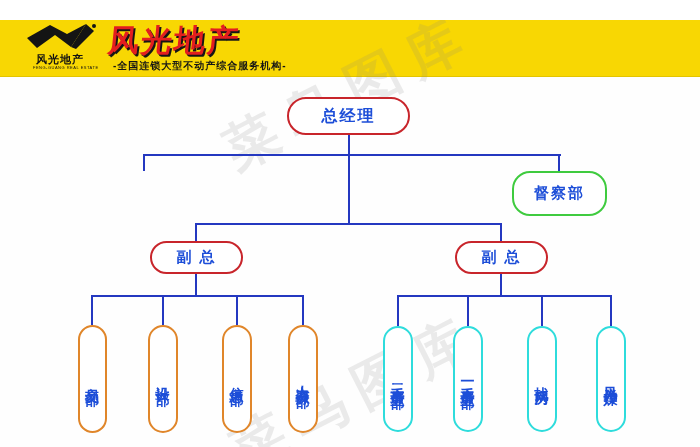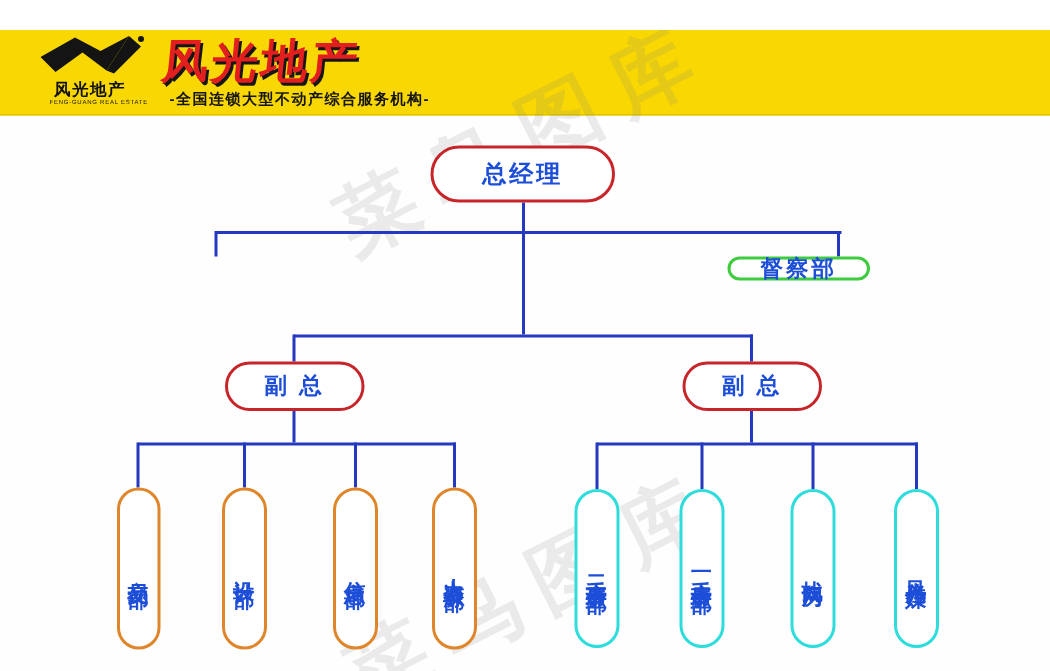--- a/index.html
+++ b/index.html
@@ -88,21 +88,21 @@
 
   <div class="vline" style="left:500px; top:254px; height:21px;"></div>
   <div class="hline" style="left:398px; top:275px; width:214px;"></div>
   <div class="vline" style="left:397px; top:275px; height:31px;"></div>
   <div class="vline" style="left:467px; top:275px; height:31px;"></div>
   <div class="vline" style="left:541px; top:275px; height:31px;"></div>
   <div class="vline" style="left:610px; top:275px; height:31px;"></div>
 
   <div class="pill b-red" style="left:287px; top:77px; width:123px; height:38px; border-radius:19px; font-size:16px;">总经理</div>
 
-  <div class="pill b-green" style="left:485px; top:151px; width:95px; height:16px;">督察部</div>
+  <div class="pill b-green" style="left:512px; top:151px; width:95px; height:45px;">督察部</div>
 
   <div class="pill b-red" style="left:150px; top:221px; width:93px; height:33px;">副 总</div>
   <div class="pill b-red" style="left:455px; top:221px; width:93px; height:33px;">副 总</div>
 
   <div class="pill vpill b-orange" style="left:78px; top:305px; width:29px; height:108px;">交易部</div>
   <div class="pill vpill b-orange" style="left:148px; top:305px; width:30px; height:108px;">设计部</div>
   <div class="pill vpill b-orange" style="left:222px; top:305px; width:30px; height:108px;">信息部</div>
   <div class="pill vpill b-orange" style="left:288px; top:305px; width:30px; height:108px;">人力资源部</div>
 
   <div class="pill vpill b-cyan" style="left:383px; top:306px; width:30px; height:106px;">二手房事业部</div>

